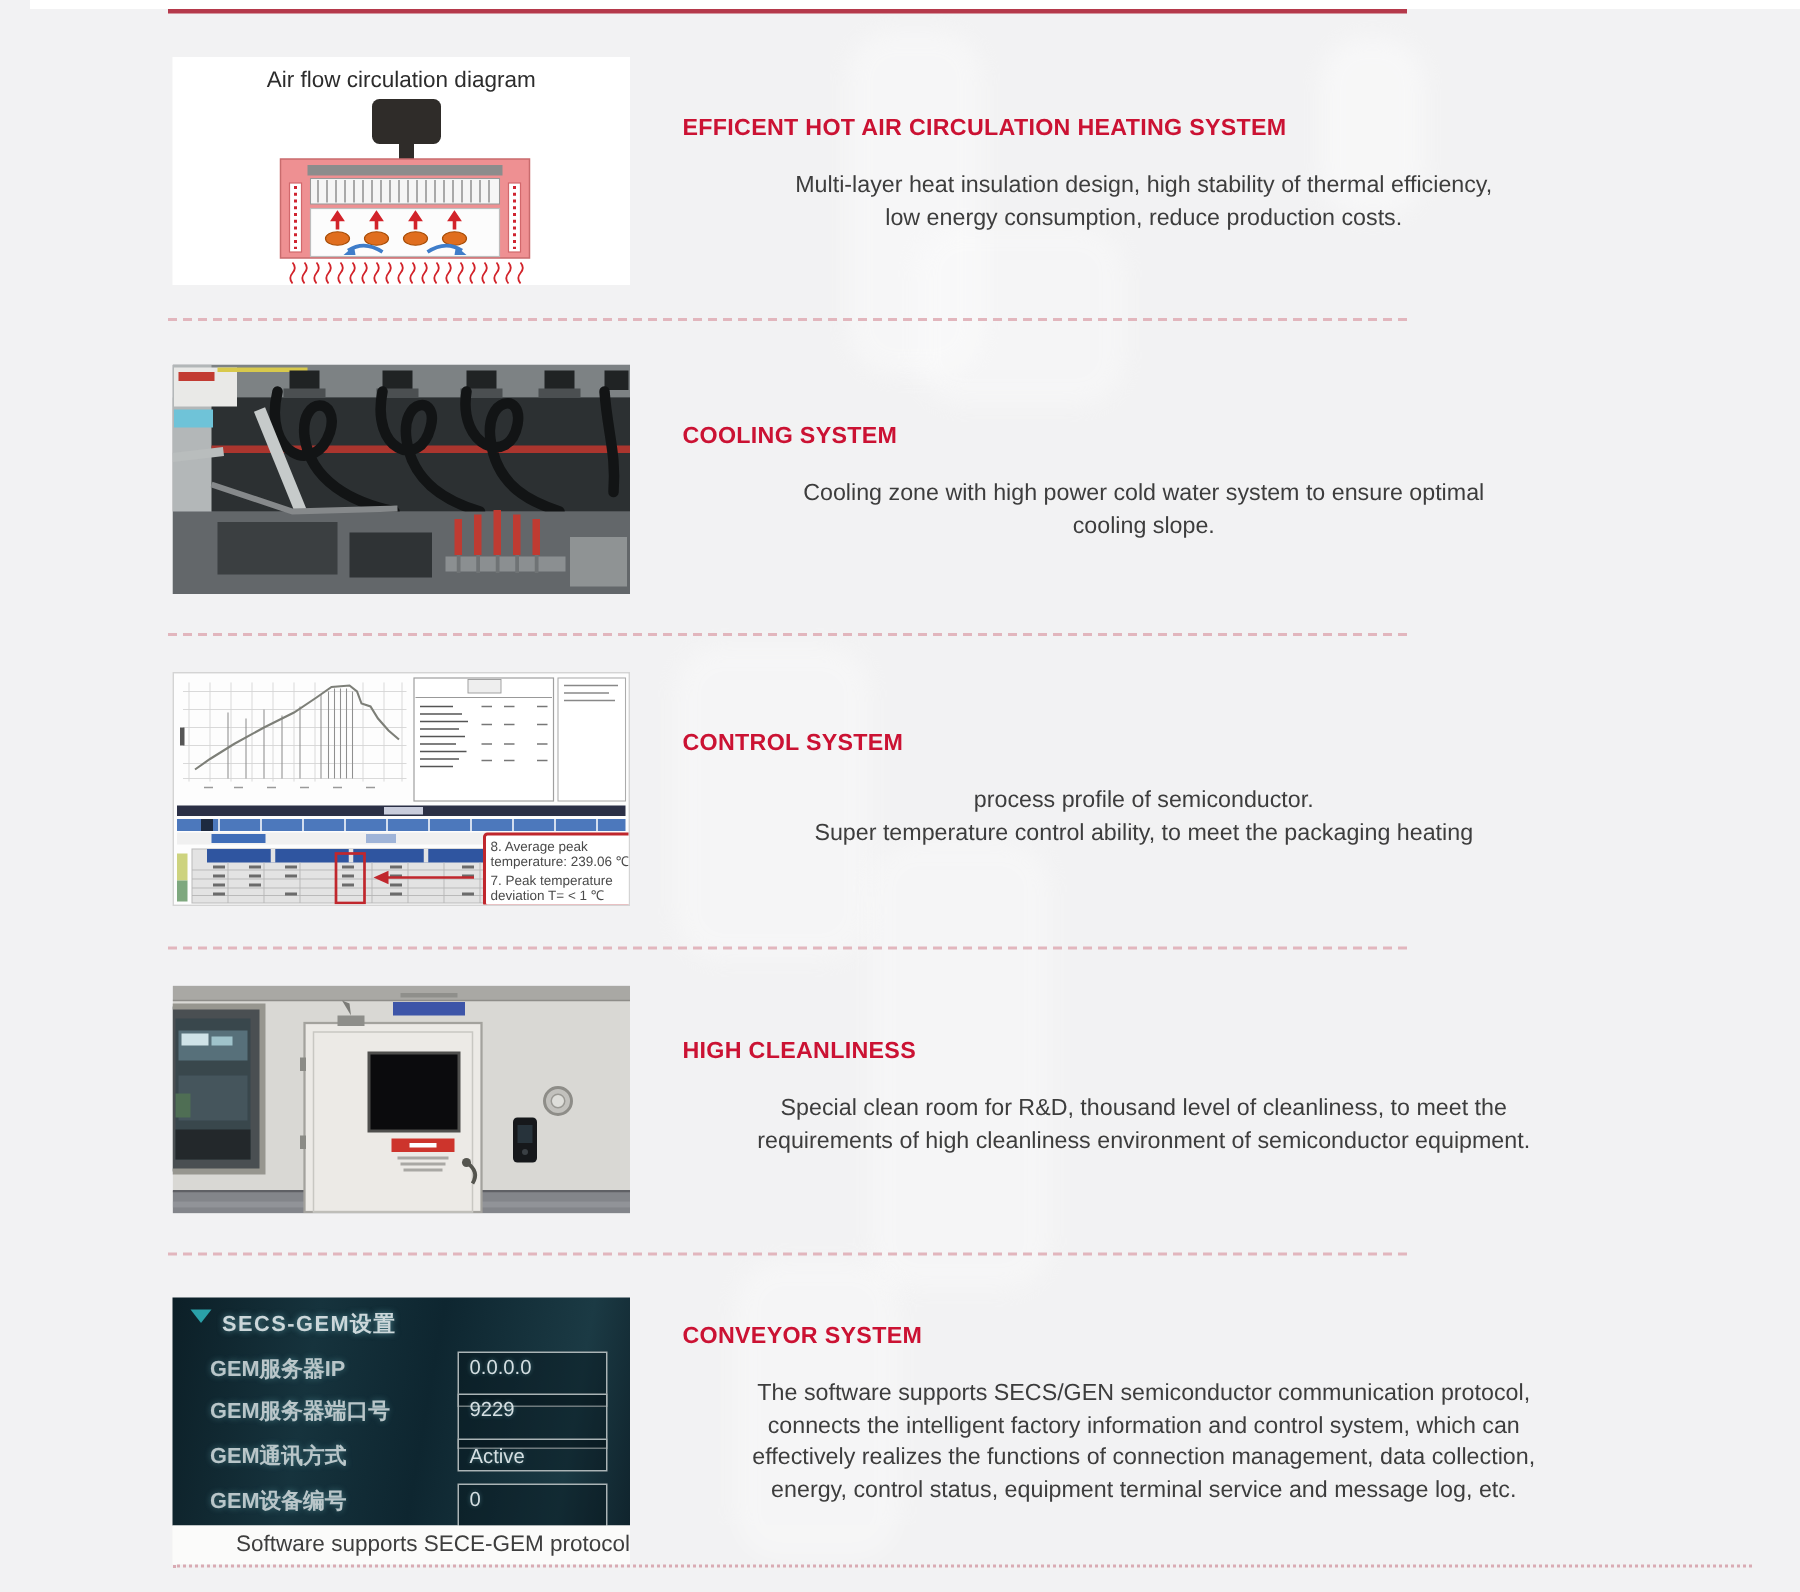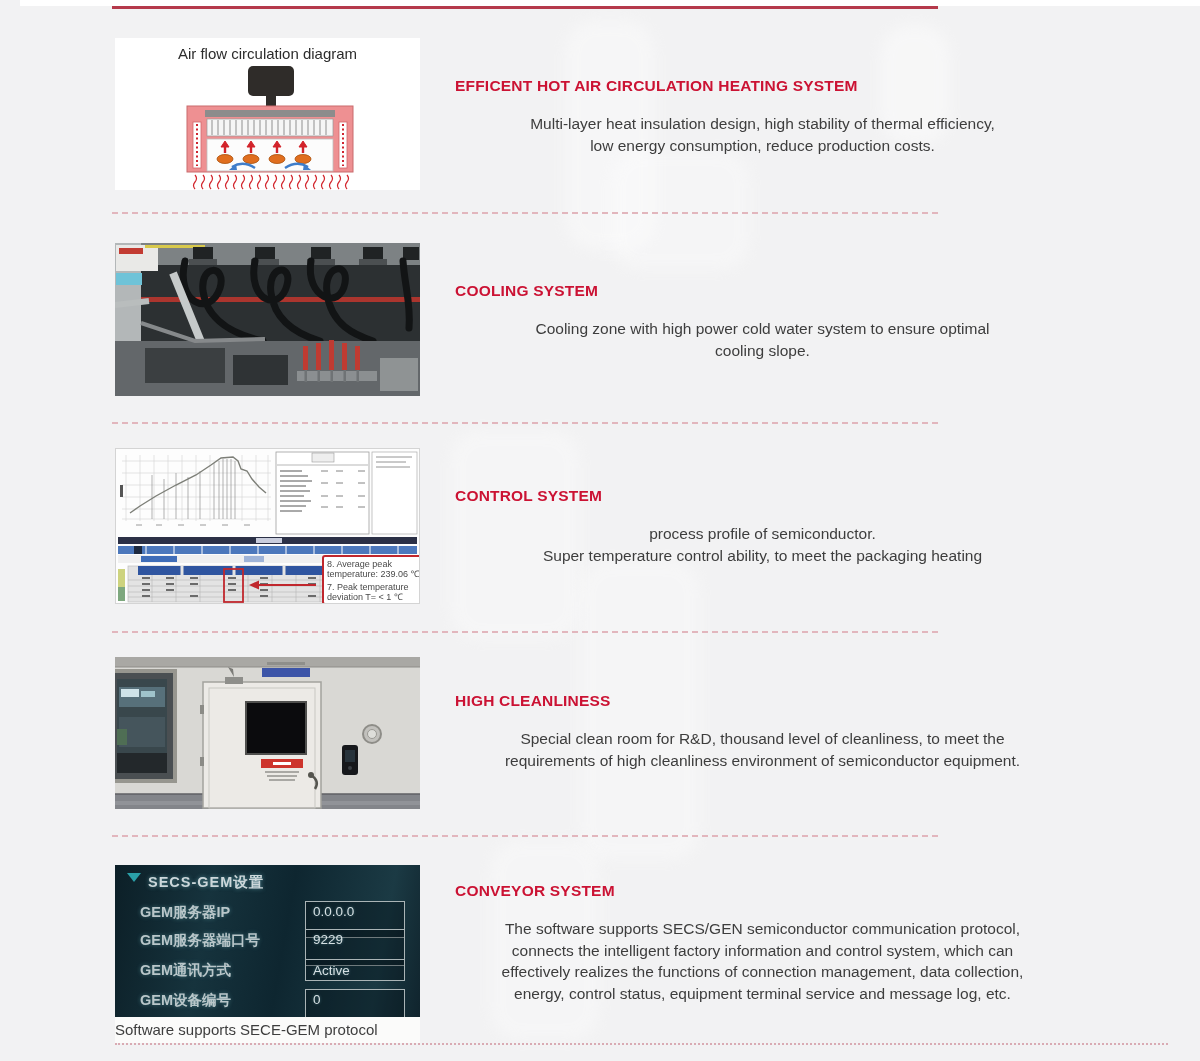--- a/index.html
+++ b/index.html
@@ -52,21 +52,21 @@
   .secs-row{position:absolute;left:0;width:100%;height:22px;}
   .secs-label{position:absolute;left:25px;top:0;font-size:14.5px;font-weight:bold;color:#b9c6c9;text-shadow:0 0 4px rgba(130,210,220,.4);}
   .secs-field{
     position:absolute;left:190px;top:-2px;width:100px;height:37px;
     border:1px solid #aab4b6;background:rgba(4,14,19,.35);
     font-size:13.5px;color:#d5dfe2;line-height:19px;padding-left:7px;box-sizing:border-box;
     text-shadow:0 0 3px rgba(150,220,230,.4);
   }
   .secs-caption-bar{
     position:absolute;left:95px;top:1017px;width:305px;height:26px;background:#fbfbfa;
-    text-align:left;font-size:15px;color:#3e3e3e;line-height:25px;
+    text-align:right;font-size:15px;color:#3e3e3e;line-height:25px;
   }
 </style>
 </head>
 <body>
 
 <div class="page">
 
   <div class="wm" style="left:545px;top:20px;width:90px;height:230px;opacity:.35;"></div>
   <div class="wm" style="left:860px;top:25px;width:70px;height:120px;opacity:.4;"></div>
   <div class="wm" style="left:430px;top:430px;width:130px;height:210px;opacity:.3;"></div>

